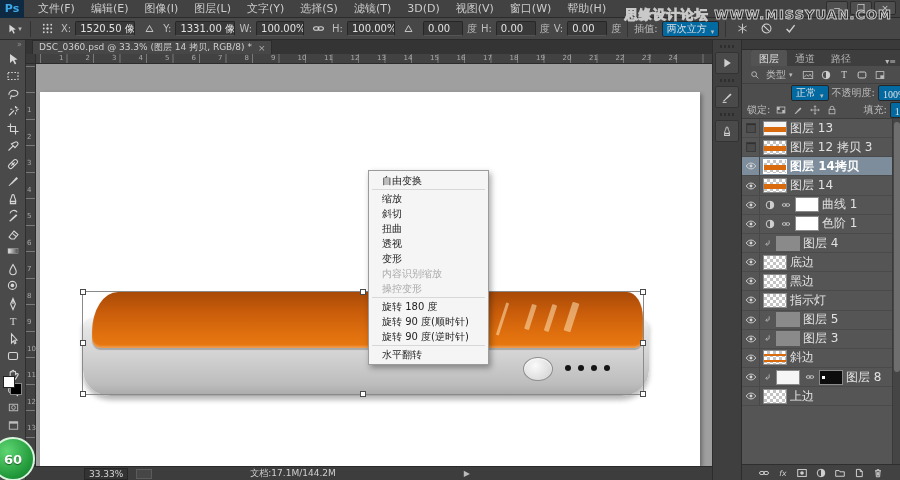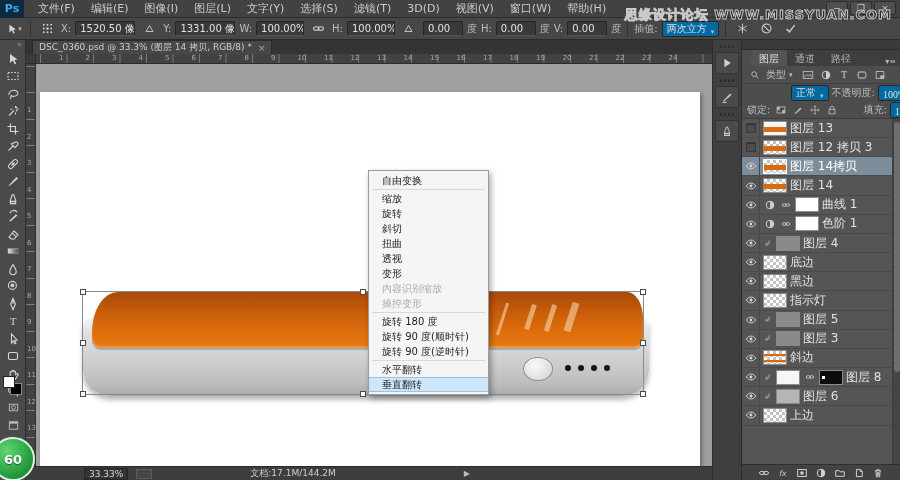--- a/index.html
+++ b/index.html
@@ -137,21 +137,21 @@
   .eye-empty { width:10px; height:10px; background:#4c4c4c; border:1px solid #3a3a3a; box-shadow:inset 0 1px 1px rgba(0,0,0,.4); }
   .clip { width:10px; flex:none; display:flex; justify-content:center; }
   .thumb { width:24px; height:15px; border:1px solid #8a8a8a; flex:none; position:relative; overflow:hidden; background:#fff; }
   .lrow.selected .thumb { border-color:#fff; }
   .checker { background-color:#fff;
              background-image:linear-gradient(45deg,#c3c3c3 25%,transparent 25%,transparent 75%,#c3c3c3 75%),
                               linear-gradient(45deg,#c3c3c3 25%,transparent 25%,transparent 75%,#c3c3c3 75%);
              background-size:6px 6px; background-position:0 0,3px 3px; }
   .band { position:absolute; left:0; width:100%; background:#d96a0d; }
   .lname { font-size:12px; color:#e2e2e2; white-space:nowrap; overflow:hidden; }
-  .lrow.selected .lname { color:#ffffff; }
+  .lrow.selected .lname { color:#ffffff;font-weight:bold; }
   .adj-ic { width:13px; height:13px; flex:none; display:flex; align-items:center; justify-content:center; }
   .scrollbar { position:absolute; right:0; top:79px; width:8px; height:345px; background:#454545; border-left:1px solid #3a3a3a; }
   .scroll-thumb { position:absolute; left:1px; top:3px; width:6px; height:250px; background:#6e6e6e; border-radius:3px; }
   .panel-bottom { position:absolute; left:0; bottom:0; width:158px; height:16px; background:#424242;
                   border-top:1px solid #2f2f2f; display:flex; align-items:center; justify-content:center; gap:7px; }
 
   
   .statusbar { position:absolute; left:26px; top:466px; width:686px; height:14px; background:#3d3d3d;
                border-top:1px solid #2a2a2a; display:flex; align-items:center; gap:8px; padding-left:58px; z-index:18; }
   .statusbar .zoomf { background:#333; border:1px solid #262626; color:#d5d5d5; font-size:9px;
@@ -482,34 +482,32 @@
         <div class="handle" style="left: 100%; top: 50%;"></div>
         <div class="handle" style="left: 0%; top: 100%;"></div>
         <div class="handle" style="left: 50%; top: 100%;"></div>
         <div class="handle" style="left: 100%; top: 100%;"></div>
       </div>
 
     <div class="ctx" id="ctx">
         <div class="ctx-item">自由变换</div>
         <div class="ctx-sep"></div>
         <div class="ctx-item">缩放</div>
-        <div class="ctx-item">旋转</div>
         <div class="ctx-item">斜切</div>
         <div class="ctx-item">扭曲</div>
         <div class="ctx-item">透视</div>
         <div class="ctx-item">变形</div>
         <div class="ctx-item disabled">内容识别缩放</div>
         <div class="ctx-item disabled">操控变形</div>
         <div class="ctx-sep"></div>
         <div class="ctx-item">旋转 180 度</div>
         <div class="ctx-item">旋转 90 度(顺时针)</div>
         <div class="ctx-item">旋转 90 度(逆时针)</div>
         <div class="ctx-sep"></div>
         <div class="ctx-item">水平翻转</div>
-        <div class="ctx-item hl">垂直翻转</div>
       </div>
   </div>
 
   <div class="dockstrip" id="dockstrip">
       <div class="dock-grip"></div>
       <div class="dock-btn">
         <svg class="ic" width="14" height="14" viewBox="0 0 14 14">
           <path d="M4.4 2.8 L10.8 7 L4.4 11.2 Z" fill="#cfcfcf"></path>
         </svg>
       </div>
@@ -818,35 +816,20 @@
           </div>
           <div class="lname">图层 8</div>
         </div>
         <div class="lrow">
           <div class="eyecell">
             <svg class="ic" width="12" height="12" viewBox="0 0 14 14">
               <path d="M1.5 7 C3 4.6 5 3.6 7 3.6 C9 3.6 11 4.6 12.5 7 C11 9.4 9 10.4 7 10.4 C5 10.4 3 9.4 1.5 7 Z" stroke="#d6d6d6" fill="none" stroke-width="1.1"></path>
               <circle cx="7" cy="7" r="1.7" fill="#d6d6d6"></circle>
             </svg>
           </div>
-          <div class="clip">
-            <svg class="ic" width="11" height="11" viewBox="0 0 14 14">
-              <path d="M8.6 2.6 V6.4 a1.6 1.6 0 0 1 -1.6 1.6 H4.6 M6 5.8 L3.8 8 L6 10.2" stroke="#cfcfcf" fill="none" stroke-width="1"></path>
-            </svg>
-          </div>
-          <div class="thumb" style="background: rgb(181, 181, 181);"></div>
-          <div class="lname">图层 6</div>
-        </div>
-        <div class="lrow">
-          <div class="eyecell">
-            <svg class="ic" width="12" height="12" viewBox="0 0 14 14">
-              <path d="M1.5 7 C3 4.6 5 3.6 7 3.6 C9 3.6 11 4.6 12.5 7 C11 9.4 9 10.4 7 10.4 C5 10.4 3 9.4 1.5 7 Z" stroke="#d6d6d6" fill="none" stroke-width="1.1"></path>
-              <circle cx="7" cy="7" r="1.7" fill="#d6d6d6"></circle>
-            </svg>
-          </div>
           <div class="thumb checker"></div>
           <div class="lname">上边</div>
         </div>
       </div>
     <div class="scrollbar">
       <div class="scroll-thumb"></div>
     </div>
     <div class="panel-bottom" id="panel-bottom">
         <span>
           <svg class="ic" width="12" height="12" viewBox="0 0 14 14">

